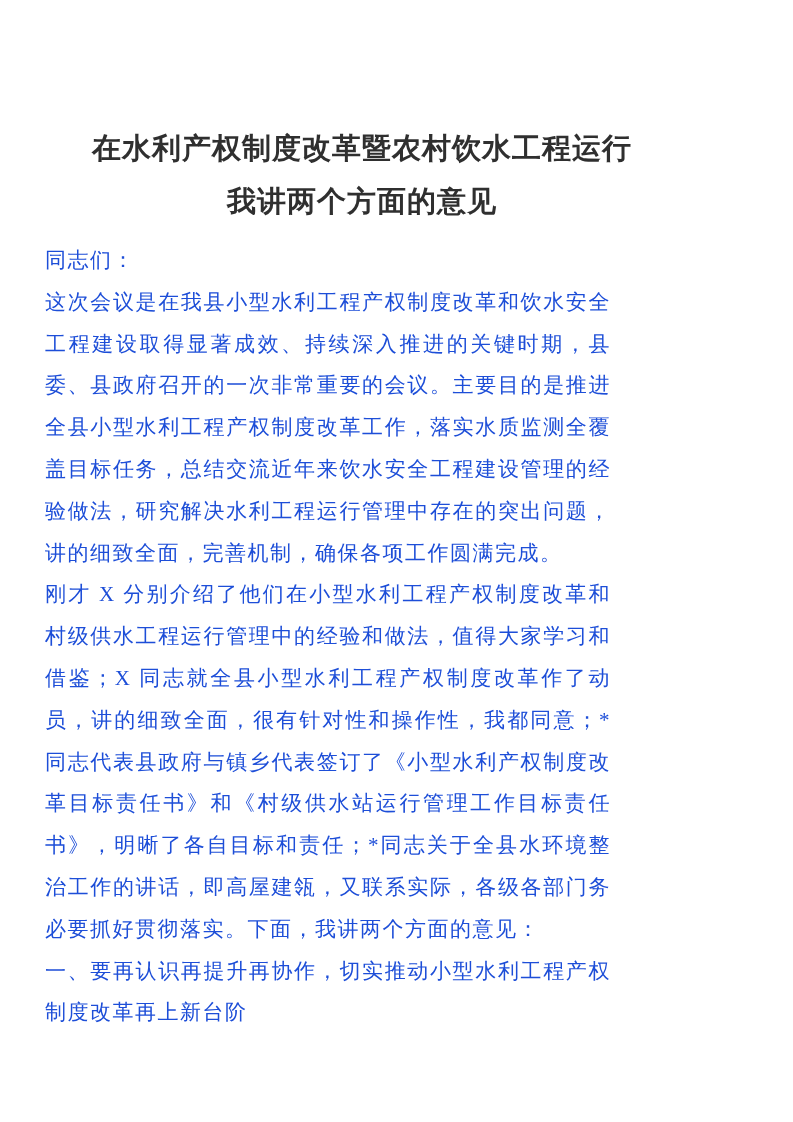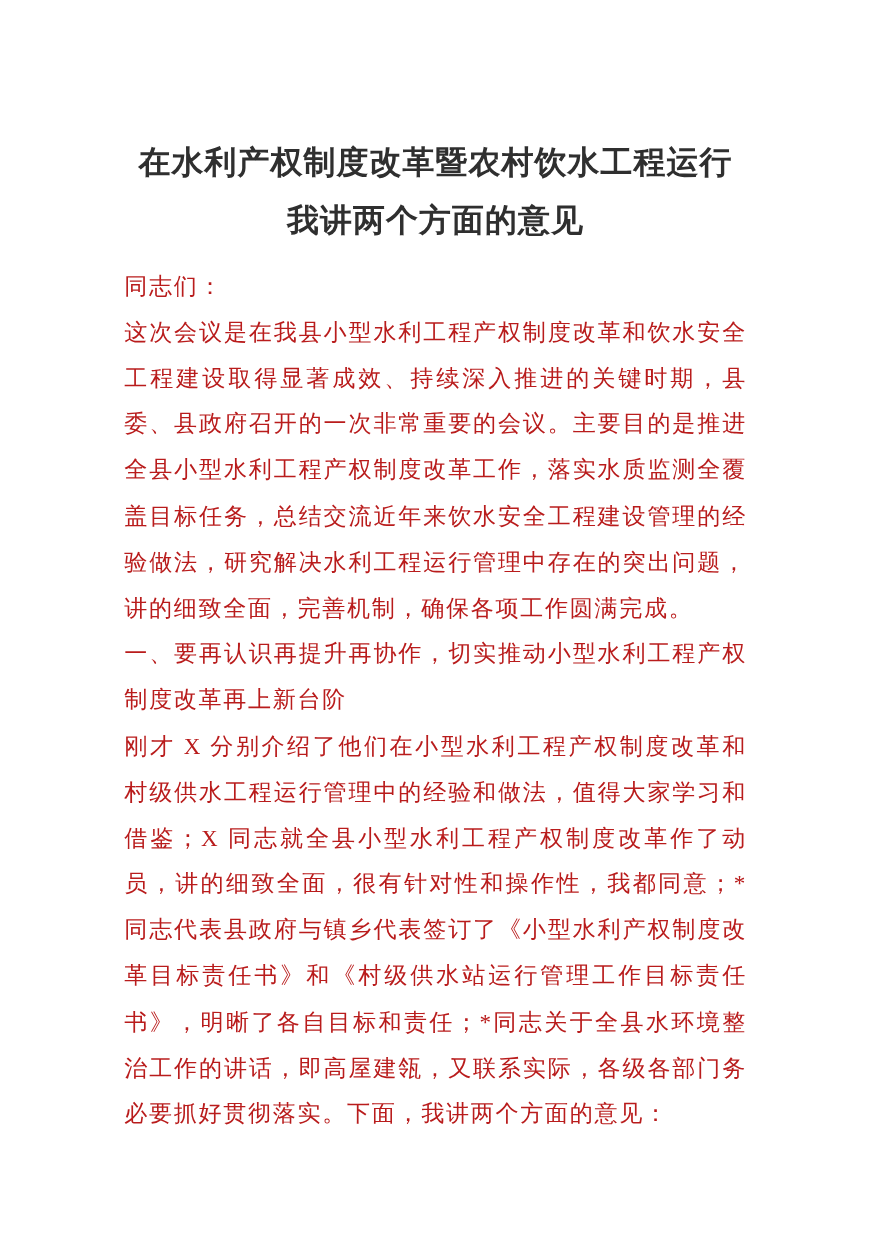--- a/index.html
+++ b/index.html
@@ -8,42 +8,42 @@
     background: #ffffff;
   }
   .page {
     position: relative;
     width: 793px;
     height: 1122px;
     margin: 0 auto;
     background: #ffffff;
     overflow: hidden;
     box-sizing: border-box;
-    padding: 122px 114px 0 113px;
+    padding: 122px 114px 0 45px;
     font-family: "Liberation Serif", "DejaVu Serif", serif;
   }
   .doc-title {
     width: 100%;
     text-align: center;
     color: #2f2f2f;
     font-size: 29px;
     font-weight: bold;
     line-height: 53px;
     letter-spacing: 1px;
   }
   .doc-title .title-line {
     white-space: nowrap;
   }
   .doc-body {
     margin-top: 12px;
     width: 566px;
   }
   .doc-body p {
     margin: 0;
-    color: #b91c1c;
+    color: #1d4ed8;
     font-size: 21px;
     line-height: 41.8px;
     letter-spacing: 1.5px;
     text-align: justify;
     text-justify: inter-character;
     word-break: break-all;
   }
 </style>
 </head>
 <body>
@@ -51,17 +51,17 @@
 <div class="page">
 
   <h1 class="doc-title" style="margin:0;">
     <div class="title-line">在水利产权制度改革暨农村饮水工程运行</div>
     <div class="title-line">我讲两个方面的意见</div>
   </h1>
 
   <div class="doc-body">
     <p>同志们：</p>
     <p>这次会议是在我县小型水利工程产权制度改革和饮水安全工程建设取得显著成效、持续深入推进的关键时期，县委、县政府召开的一次非常重要的会议。主要目的是推进全县小型水利工程产权制度改革工作，落实水质监测全覆盖目标任务，总结交流近年来饮水安全工程建设管理的经验做法，研究解决水利工程运行管理中存在的突出问题，讲的细致全面，完善机制，确保各项工作圆满完成。</p>
+    <p>刚才 X 分别介绍了他们在小型水利工程产权制度改革和村级供水工程运行管理中的经验和做法，值得大家学习和借鉴；X 同志就全县小型水利工程产权制度改革作了动员，讲的细致全面，很有针对性和操作性，我都同意；*同志代表县政府与镇乡代表签订了《小型水利产权制度改革目标责任书》和《村级供水站运行管理工作目标责任书》，明晰了各自目标和责任；*同志关于全县水环境整治工作的讲话，即高屋建瓴，又联系实际，各级各部门务必要抓好贯彻落实。下面，我讲两个方面的意见：</p>
     <p>一、要再认识再提升再协作，切实推动小型水利工程产权制度改革再上新台阶</p>
-    <p>刚才 X 分别介绍了他们在小型水利工程产权制度改革和村级供水工程运行管理中的经验和做法，值得大家学习和借鉴；X 同志就全县小型水利工程产权制度改革作了动员，讲的细致全面，很有针对性和操作性，我都同意；*同志代表县政府与镇乡代表签订了《小型水利产权制度改革目标责任书》和《村级供水站运行管理工作目标责任书》，明晰了各自目标和责任；*同志关于全县水环境整治工作的讲话，即高屋建瓴，又联系实际，各级各部门务必要抓好贯彻落实。下面，我讲两个方面的意见：</p>
   </div>
 
 </div>
 
 </body></html>

